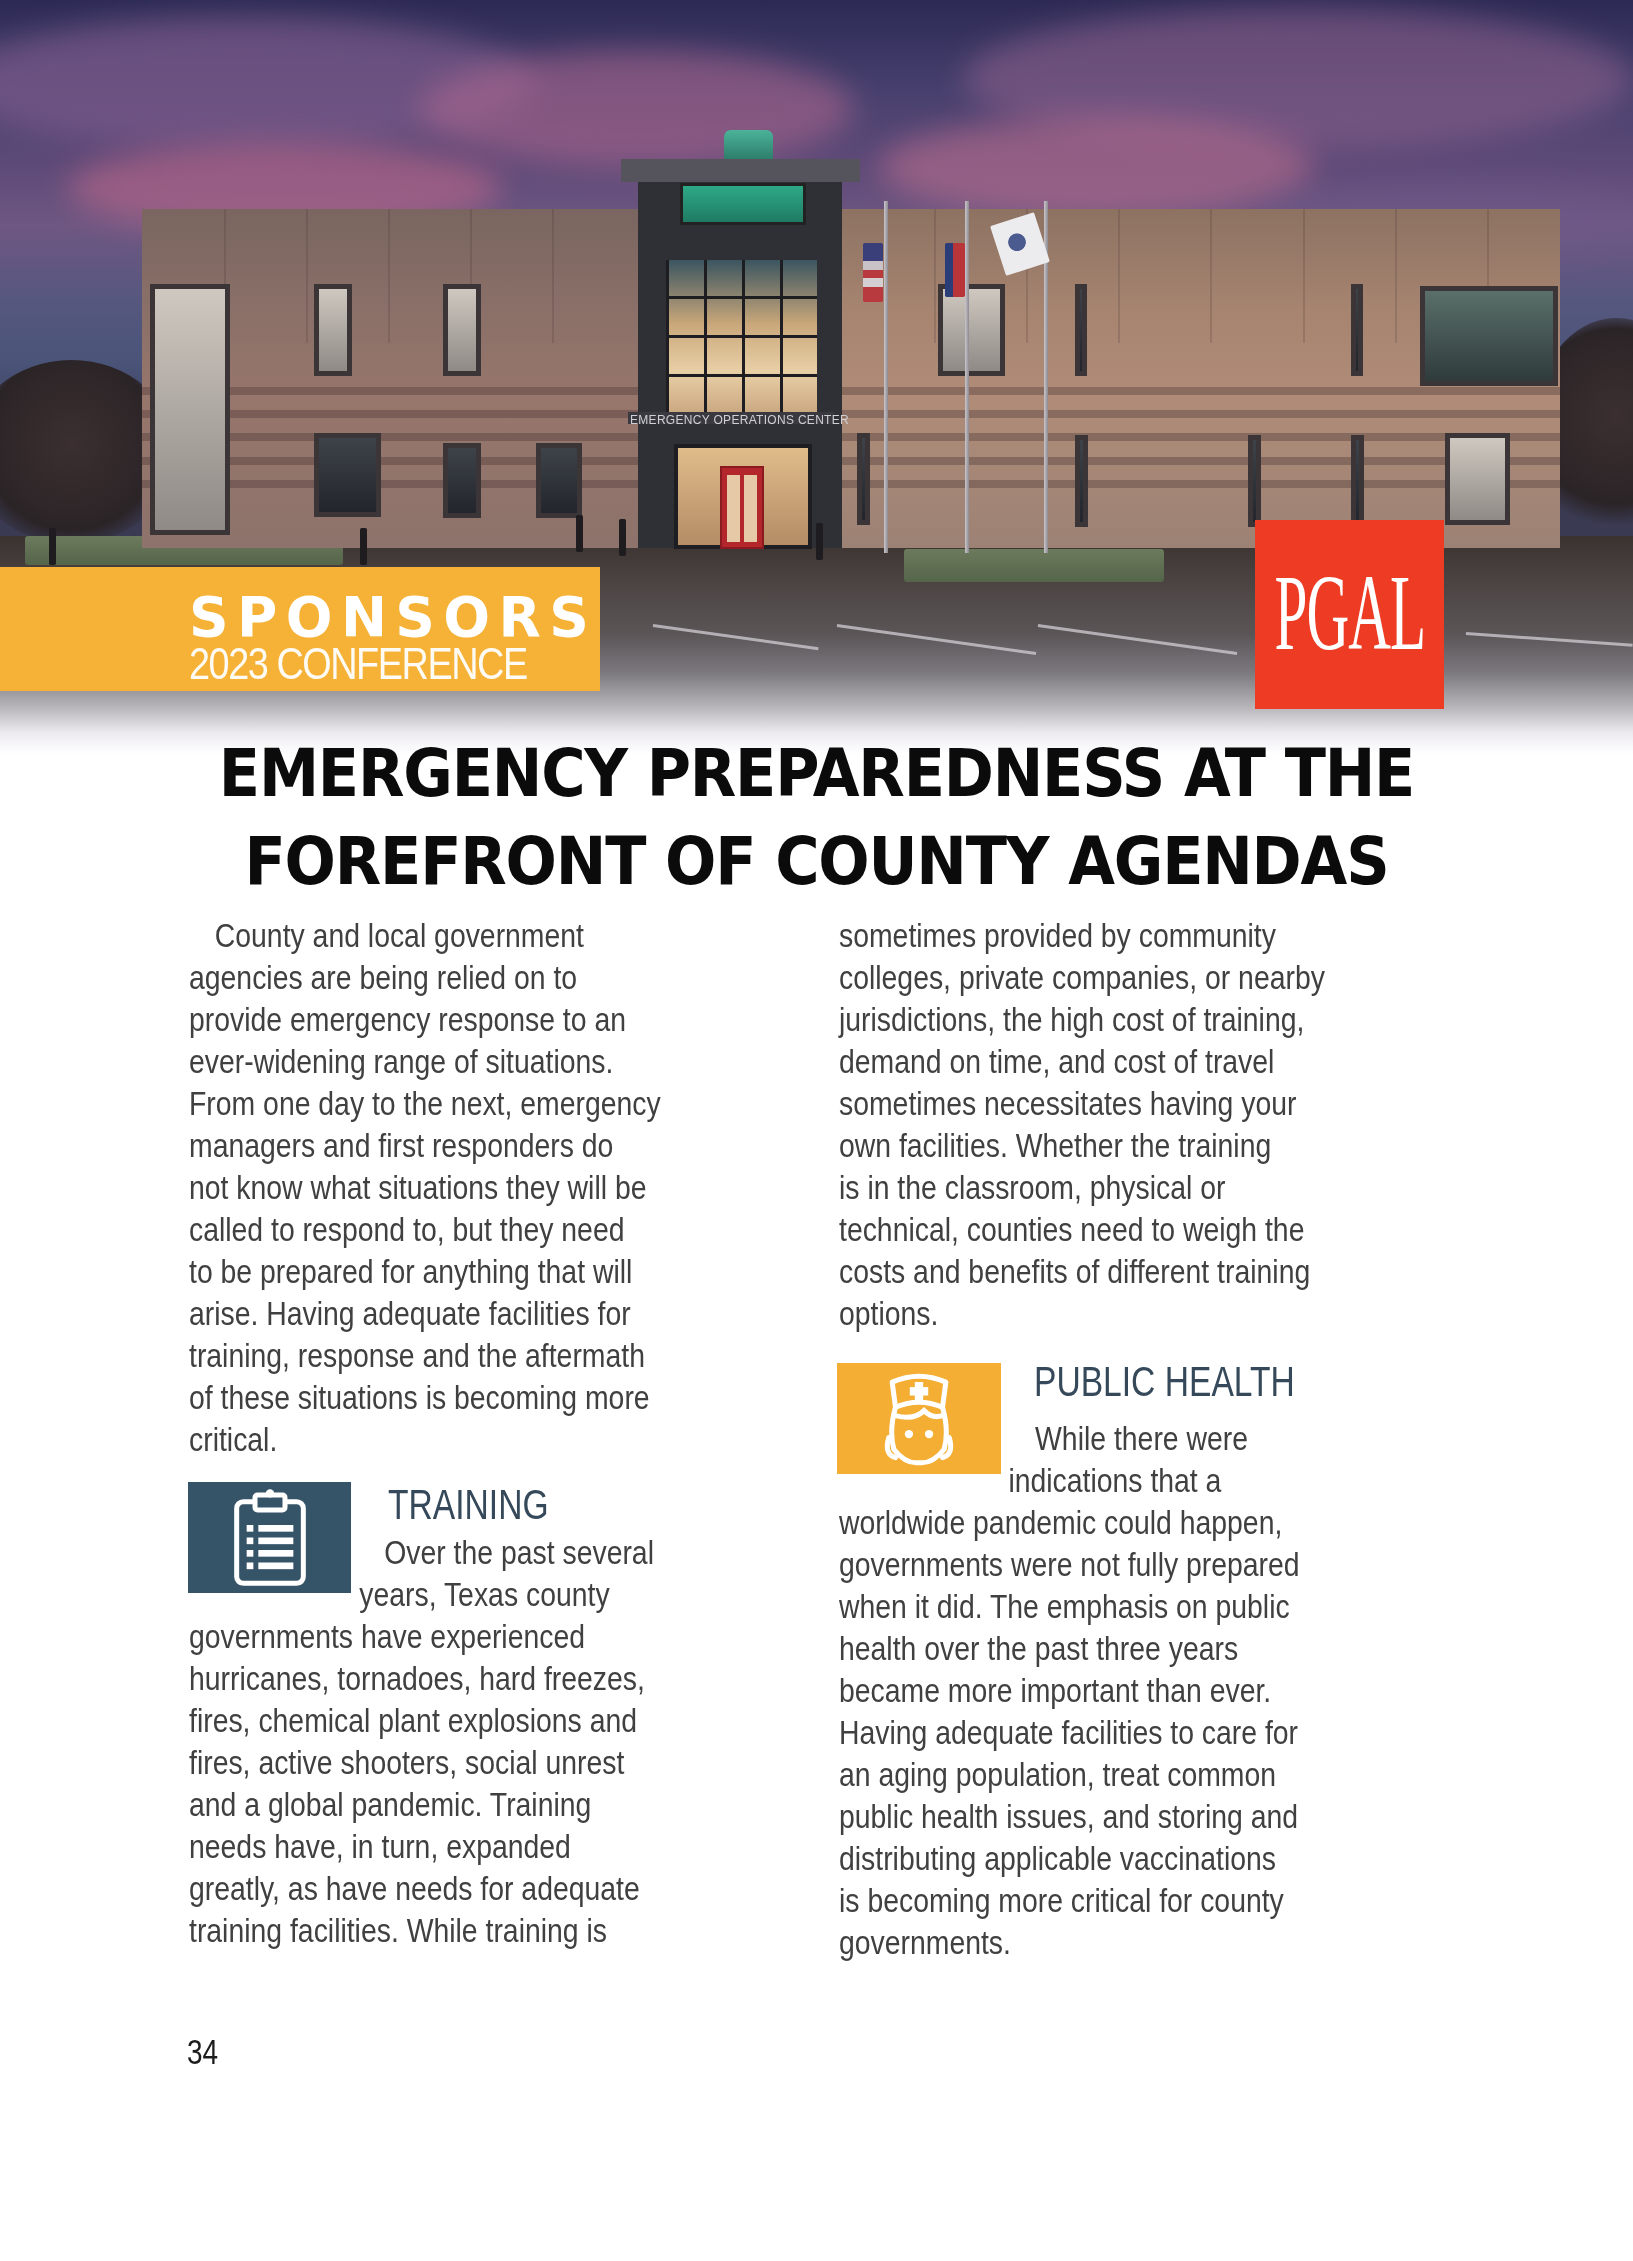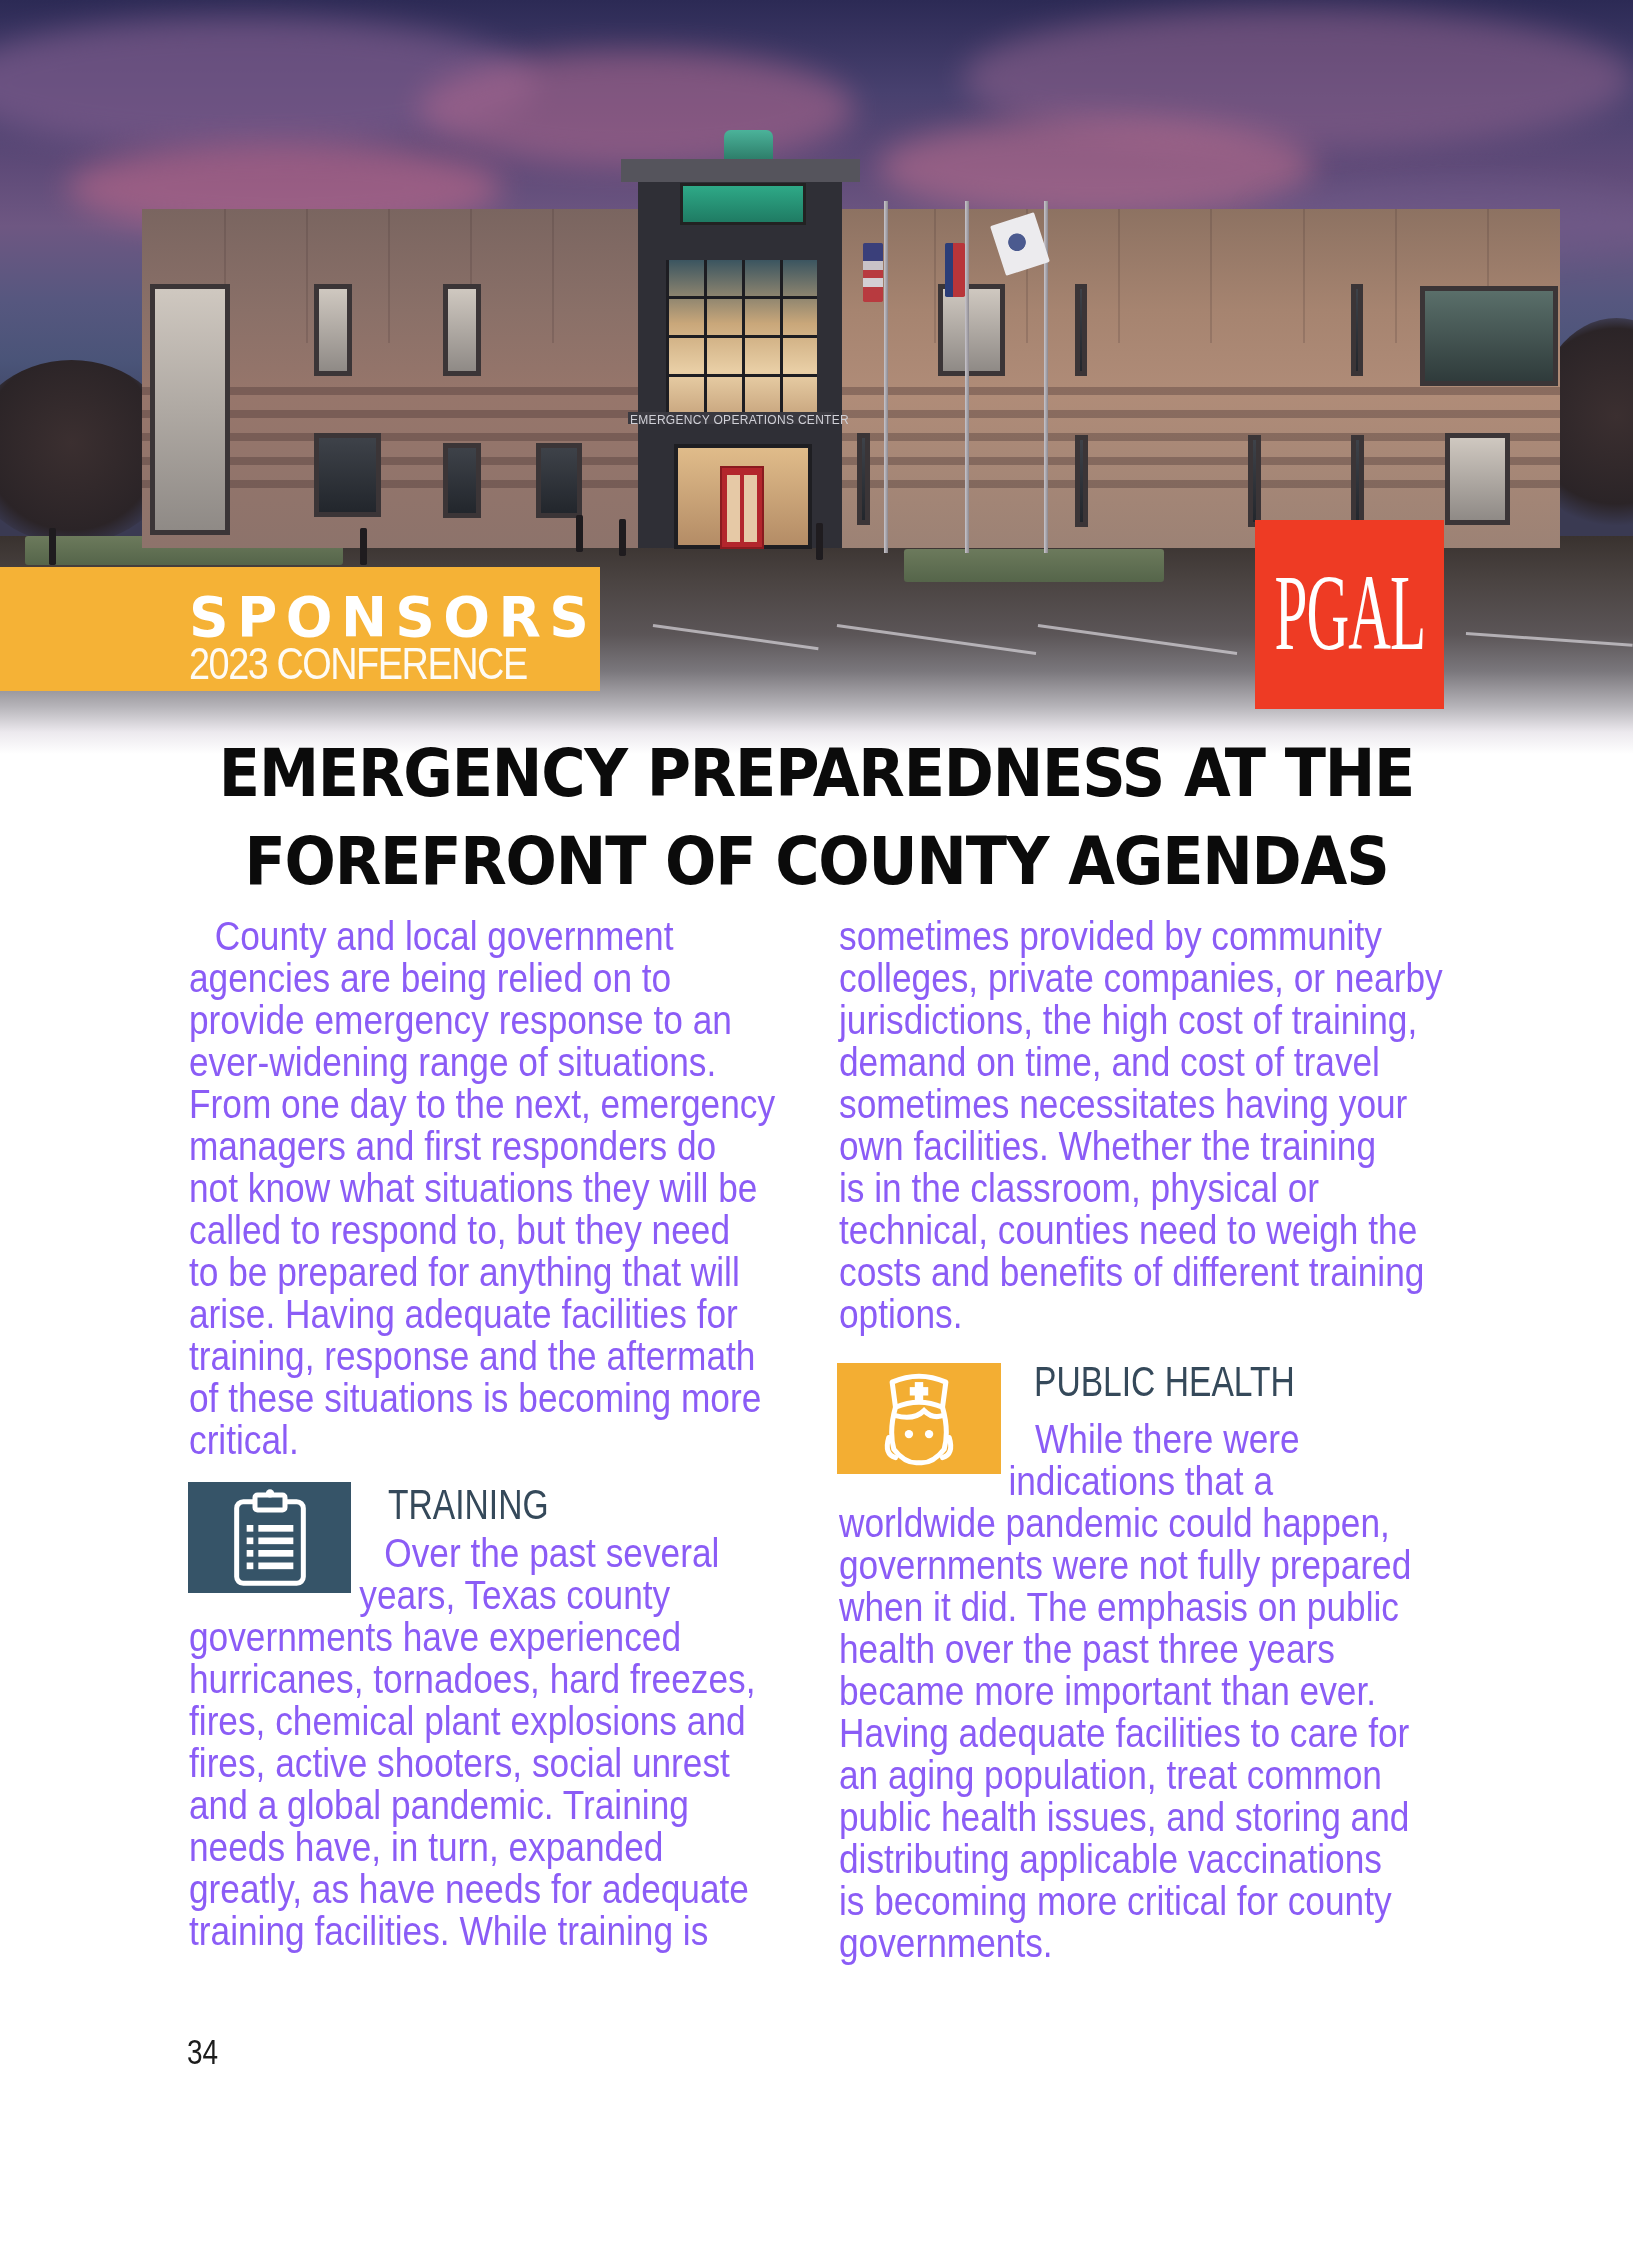--- a/index.html
+++ b/index.html
@@ -53,21 +53,21 @@
   .pgal { left: 1255px; top: 520px; width: 189px; height: 189px; background: #ee3b24; display: flex; align-items: center; justify-content: center; }
   .pgal-text { font-family: "Liberation Serif", serif; color: #ffffff; font-size: 102px; line-height: 1; letter-spacing: -1.7px;
                transform: scaleX(.58) scaleY(1.05); transform-origin: center; white-space: nowrap; margin-top: -3.3px; }
 
   
   .headline { left: 0; width: 1633px; top: 730px; text-align: center; font-family: "DejaVu Sans", sans-serif; font-weight: 700;
               font-size: 65px; line-height: 88px; color: #0b0b0b; letter-spacing: -1.3px; }
   .headline span { display: block; transform: scaleX(.93); }
 
   
-  .body-text { font-family: "Liberation Sans", sans-serif; font-size: 41px; color: #8b5cf6; line-height: 42px; white-space: nowrap; }
+  .body-text { font-family: "Liberation Sans", sans-serif; font-size: 33px; color: #404040; line-height: 42px; white-space: nowrap; }
   .line { display: block; height: 42px; transform: scaleX(.86); transform-origin: left center; }
   .col-left { left: 189px; top: 915px; width: 620px; }
   .col-right { left: 839px; top: 915px; width: 636px; }
 
   .icon-box { display: flex; align-items: center; justify-content: center; }
   .train-box { left: 188px; top: 1482px; width: 163px; height: 111px; background: #365468; }
   .health-box { left: 837px; top: 1363px; width: 164px; height: 111px; background: #f3ae33; }
 
   .section-head { font-family: "Liberation Sans", sans-serif; font-size: 42px; color: #35495a; line-height: 47px; white-space: nowrap;
                   transform: scaleX(.8); transform-origin: left top; }

